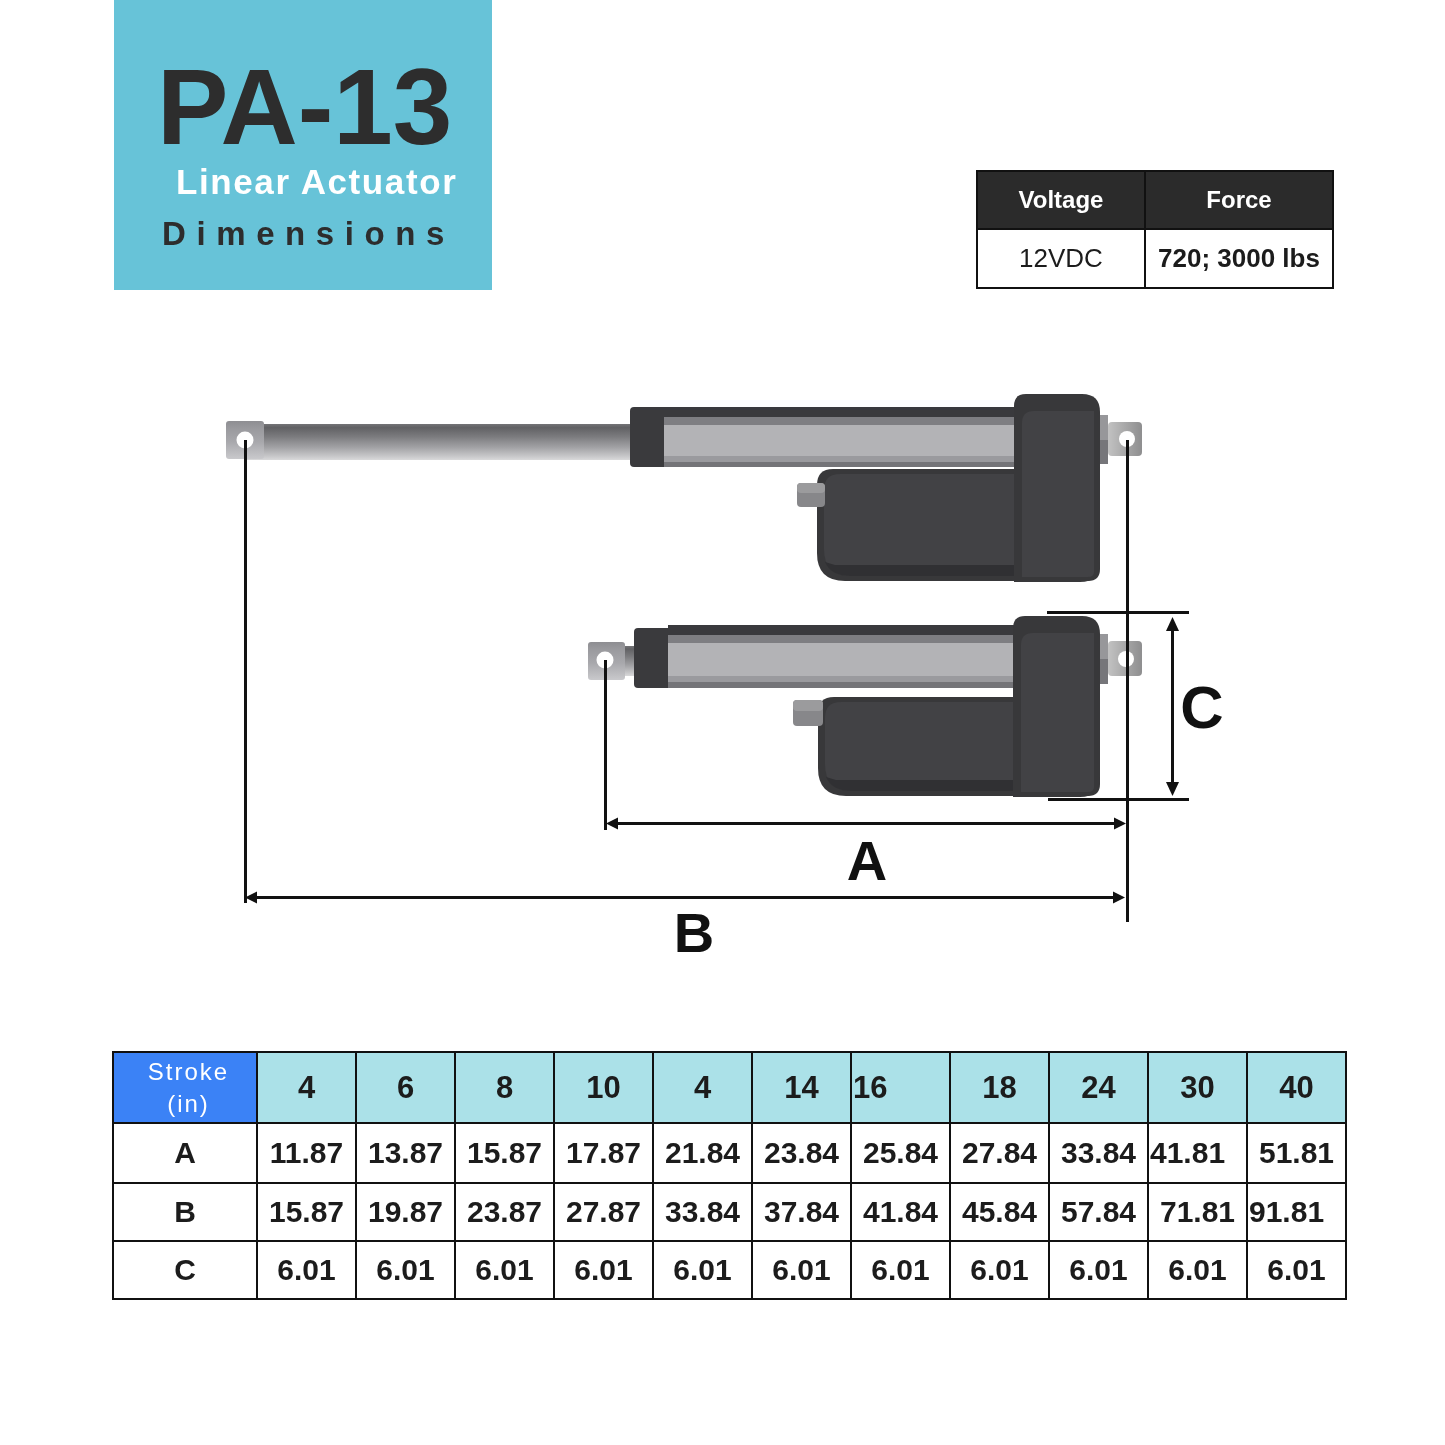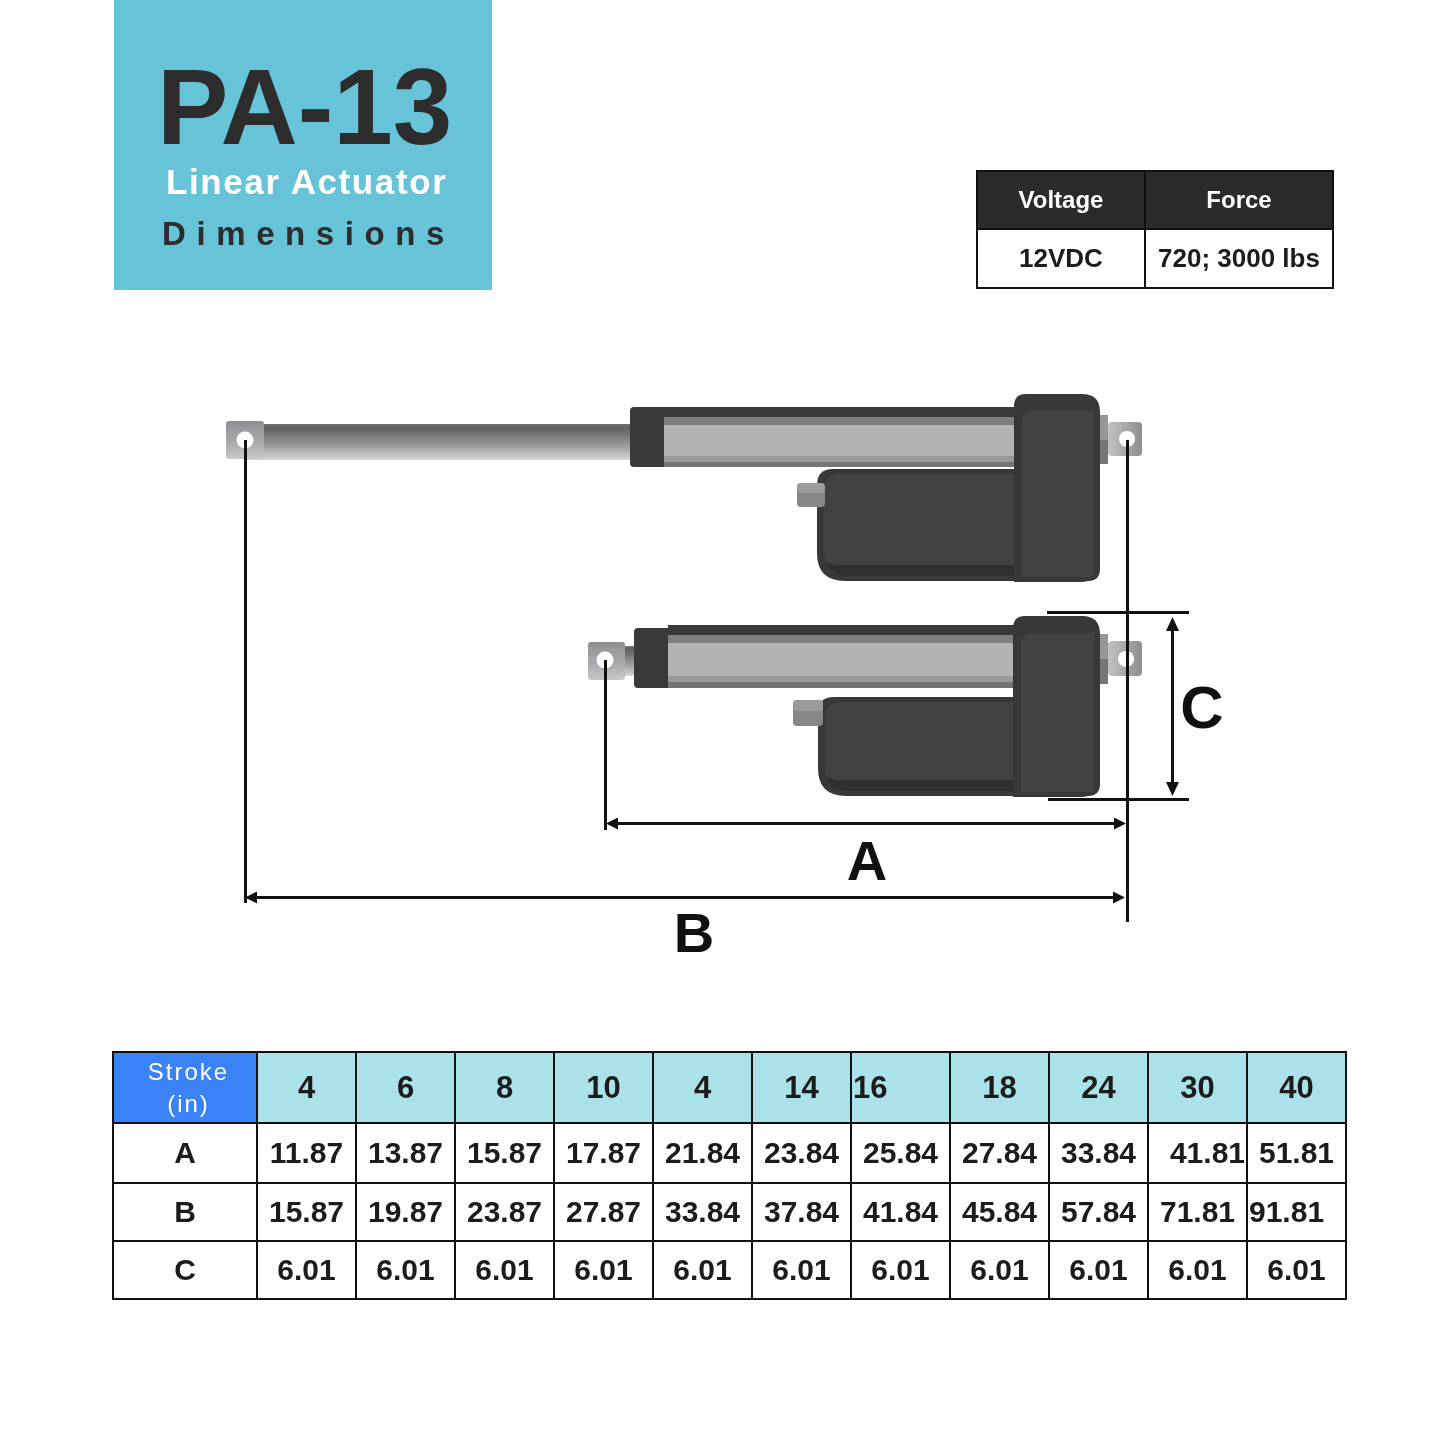--- a/index.html
+++ b/index.html
@@ -7,34 +7,34 @@
   .abs{position:absolute;}
   table{border-collapse:collapse;}
 </style>
 </head>
 <body>
 
 <div class="abs" style="left:114px;top:0;width:378px;height:290px;background:#67c3d8;"></div>
 
 <div class="abs" style="left:157px;top:54px;font-size:107px;font-weight:bold;color:#2d2d2d;line-height:1;letter-spacing:0px;">PA-13</div>
 
-<div class="abs" style="left:166px;top:164px;font-size:35px;font-weight:bold;color:#ffffff;line-height:1;letter-spacing:1.6px;">Linear Actuator</div>
+<div class="abs" style="left:176px;top:164px;font-size:35px;font-weight:bold;color:#ffffff;line-height:1;letter-spacing:1.6px;">Linear Actuator</div>
 
 <div class="abs" style="left:162px;top:217px;font-size:33px;font-weight:bold;color:#2d2d2d;line-height:1;letter-spacing:10.6px;">Dimensions</div>
 
 <table class="abs" style="left:976px;top:170px;">
 
 <tbody>
       <tr style="background:#2b2b2b;color:#ffffff;height:58px;">
   <td style="width:164px;text-align:center;font-weight:bold;font-size:24px;border:2px solid #111;">Voltage</td>
   <td style="width:184px;text-align:center;font-weight:bold;font-size:24px;border:2px solid #111;">Force</td>
 </tr>
 
 <tr style="background:#ffffff;color:#1c1c1c;height:59px;">
-  <td style="text-align:center;font-weight:bold;font-size:26px;border:2px solid #111;">12VDC</td>
+  <td style="text-align:center;font-weight:normal;font-size:26px;border:2px solid #111;">12VDC</td>
   <td style="text-align:center;font-weight:bold;font-size:26px;border:2px solid #111;">720; 3000 lbs</td>
 </tr>
 </tbody>
   </table>
 
 <svg class="abs" style="left:0;top:0;" width="1445" height="1030" viewBox="0 0 1445 1030">
   <defs>
     <linearGradient id="rodGrad" x1="0" y1="0" x2="0" y2="1">
       <stop offset="0" stop-color="#747477"></stop>
       <stop offset="0.1" stop-color="#616164"></stop>
@@ -208,21 +208,21 @@
   <td style="font-weight:bold;font-size:30px;color:#1c1c1c;text-align:center;border:2px solid #111;">A</td>
   <td style="font-weight:bold;font-size:30px;color:#1c1c1c;text-align:center;border:2px solid #111;">11.87</td>
   <td style="font-weight:bold;font-size:30px;color:#1c1c1c;text-align:center;border:2px solid #111;">13.87</td>
   <td style="font-weight:bold;font-size:30px;color:#1c1c1c;text-align:center;border:2px solid #111;">15.87</td>
   <td style="font-weight:bold;font-size:30px;color:#1c1c1c;text-align:center;border:2px solid #111;">17.87</td>
   <td style="font-weight:bold;font-size:30px;color:#1c1c1c;text-align:center;border:2px solid #111;">21.84</td>
   <td style="font-weight:bold;font-size:30px;color:#1c1c1c;text-align:center;border:2px solid #111;">23.84</td>
   <td style="font-weight:bold;font-size:30px;color:#1c1c1c;text-align:center;border:2px solid #111;margin-top:7px;">25.84</td>
   <td style="font-weight:bold;font-size:30px;color:#1c1c1c;text-align:center;border:2px solid #111;">27.84</td>
   <td style="font-weight:bold;font-size:30px;color:#1c1c1c;text-align:center;border:2px solid #111;">33.84</td>
-  <td style="font-weight:bold;font-size:30px;color:#1c1c1c;text-align:right;border:2px solid #111;">41.81</td>
+  <td style="font-weight:bold;font-size:30px;color:#1c1c1c;text-align:left;border:2px solid #111;">41.81</td>
   <td style="font-weight:bold;font-size:30px;color:#1c1c1c;text-align:center;border:2px solid #111;">51.81</td>
 </tr>
 
 <tr style="height:58px;">
   <td style="font-weight:bold;font-size:30px;color:#1c1c1c;text-align:center;border:2px solid #111;">B</td>
   <td style="font-weight:bold;font-size:30px;color:#1c1c1c;text-align:center;border:2px solid #111;">15.87</td>
   <td style="font-weight:bold;font-size:30px;color:#1c1c1c;text-align:center;border:2px solid #111;">19.87</td>
   <td style="font-weight:bold;font-size:30px;color:#1c1c1c;text-align:center;border:2px solid #111;">23.87</td>
   <td style="font-weight:bold;font-size:30px;color:#1c1c1c;text-align:center;border:2px solid #111;">27.87</td>
   <td style="font-weight:bold;font-size:30px;color:#1c1c1c;text-align:center;border:2px solid #111;">33.84</td>

